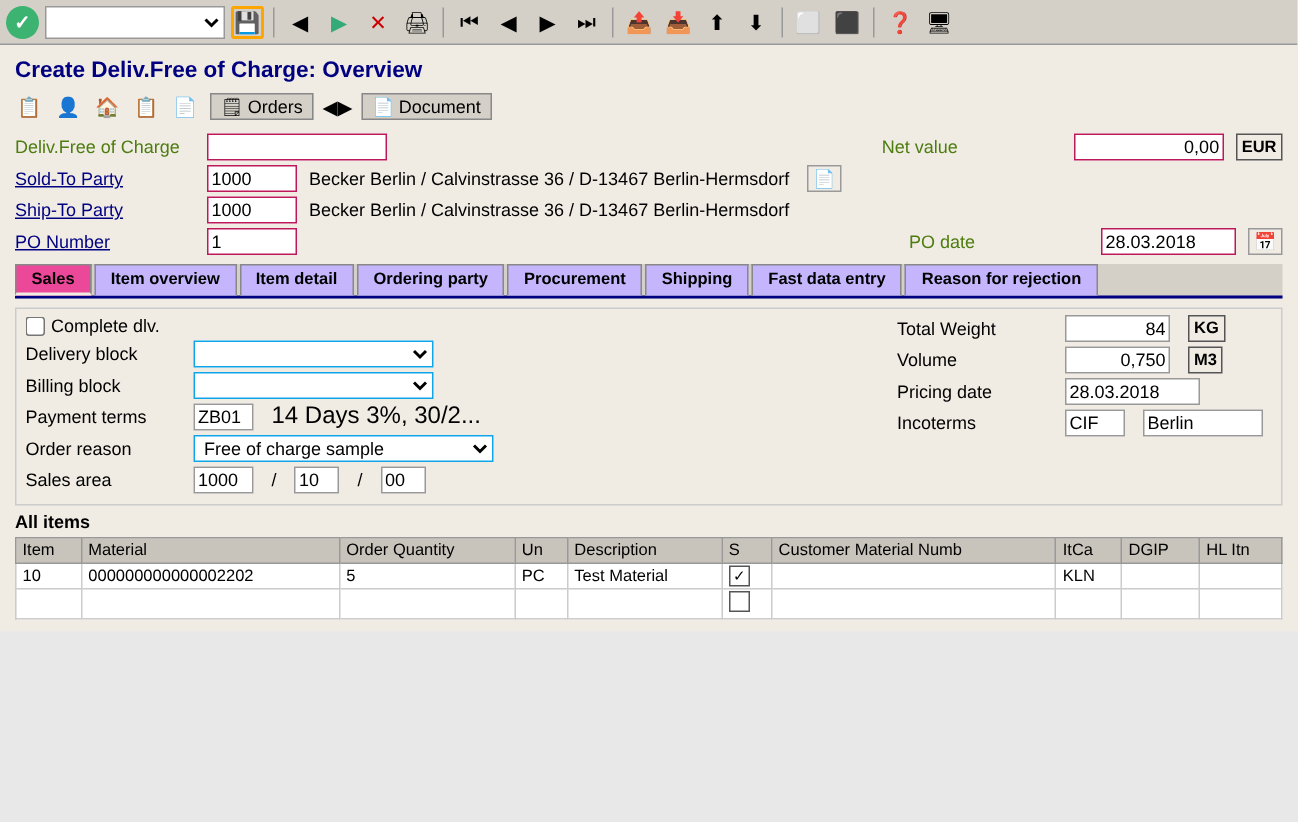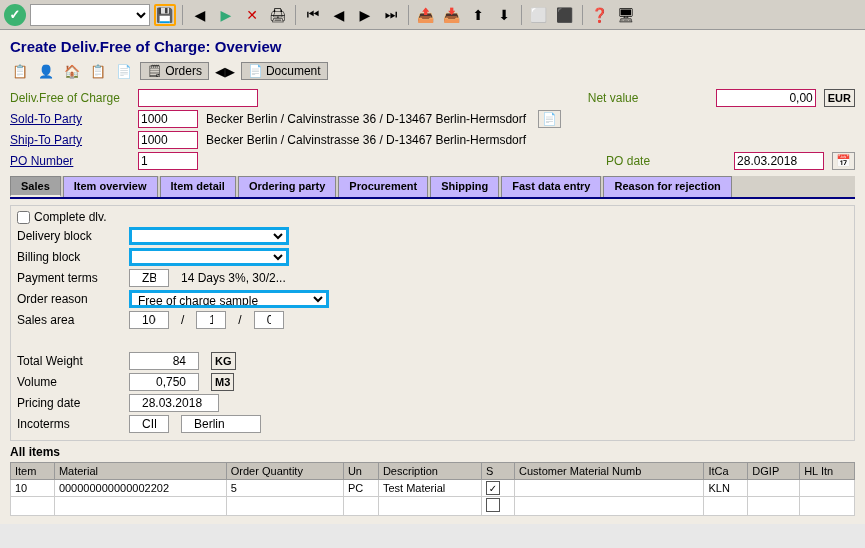--- a/index.html
+++ b/index.html
@@ -146,21 +146,21 @@
       padding: 3px 10px;
       border: 1px solid #888;
       border-bottom: none;
       background: #c4b5fd;
       cursor: pointer;
       font-size: 11px;
       margin-right: 2px;
       font-weight: bold;
     }
     .tab.active {
-      background: #a3a3a3;
+      background: #ec4899;
       border-bottom: 2px solid #f0ece4;
       font-weight: bold;
     }
 
     
     .tab-content {
       background: #f0ece4;
       padding: 4px 6px;
       border: 1px solid #ccc;
       margin-bottom: 4px;
@@ -172,32 +172,32 @@
       gap: 12px;
     }
     .tc-label {
       min-width: 100px;
       font-size: 12px;
     }
     .tc-input {
       border: 1px solid #999;
       background: white;
       height: 18px;
-      padding: 0 12px;
+      padding: 0 2px;
       font-size: 12px;
     }
     .tc-dropdown {
-      border: 3px solid #0ea5e9;
+      border: 1px solid #0ea5e9;
       background: white;
       height: 18px;
       font-size: 12px;
       padding: 0 2px;
     }
     .tc-value {
-      font-size: 12px;
+      font-size: 16px;
     }
     .checkbox-field {
       display: flex;
       align-items: center;
       gap: 4px;
       font-size: 12px;
     }
 
     
     .all-items-section {
@@ -340,21 +340,21 @@
     <div class="tab">Item overview</div>
     <div class="tab">Item detail</div>
     <div class="tab">Ordering party</div>
     <div class="tab">Procurement</div>
     <div class="tab">Shipping</div>
     <div class="tab">Fast data entry</div>
     <div class="tab">Reason for rejection</div>
   </div>
 
   <div class="tab-content">
-    <div style="display:flex; gap:20px;flex-direction:column;">
+    <div style="display:flex; gap:4px;">
 
       <div style="flex:1;">
         <div class="tab-content-row">
           <div class="checkbox-field">
             <input type="checkbox" style="">
             <span>Complete dlv.</span>
           </div>
         </div>
         <div class="tab-content-row">
           <span class="tc-label">Delivery block</span>

